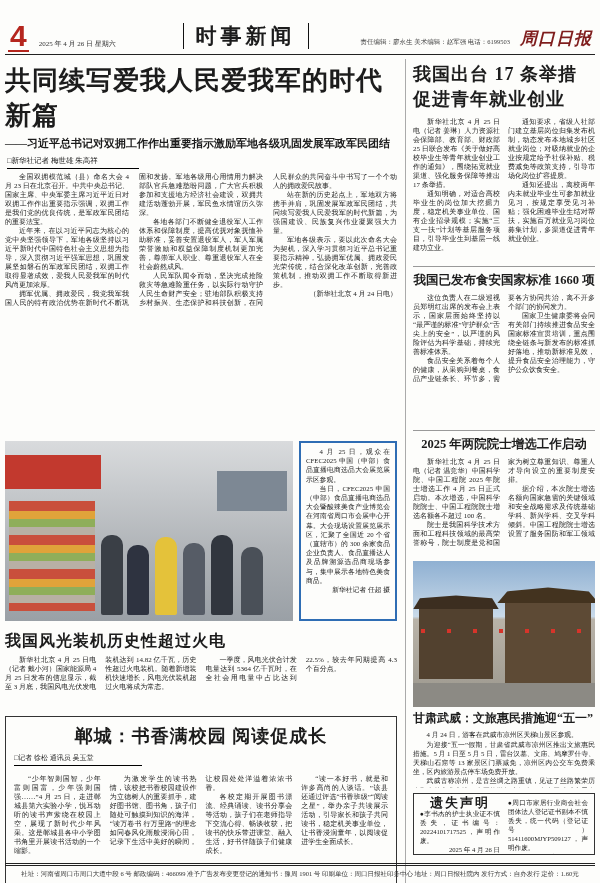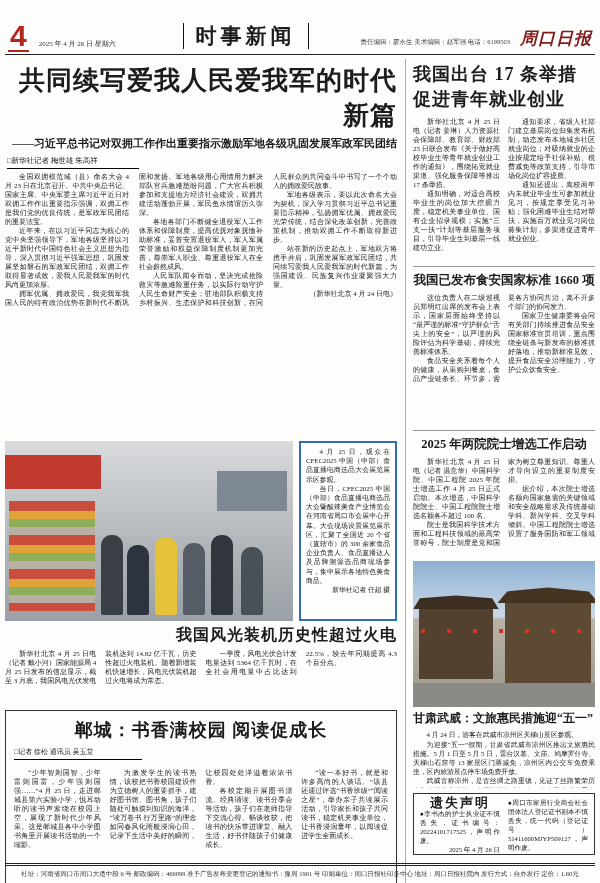--- a/index.html
+++ b/index.html
@@ -20,21 +20,21 @@
   .hdr-editors { font-size:6.5px; color:#444; padding-bottom:3px; }
   .masthead { color:#7f1d1d; font-size:17px; font-weight:bold; font-style:italic; letter-spacing:1px; }
   .hdr-rule { border-top:1.5px solid #222; margin:2px 0 4px 0; }
 
   
   .main { display:flex; gap:8px; }
   .col-left { width:392px; }
   .col-right { flex:1; border-left:1px solid #aaa; padding-left:7px; }
 
   
-  .lead-head { text-align:right; }
+  .lead-head { text-align:left; }
   .lead-head h1 { font-size:26px; font-weight:bold; letter-spacing:1px; margin:4px 0 3px; }
   .subhead { font-size:11px; font-weight:bold; margin-bottom:5px; }
   .byline { font-size:7.5px; border-bottom:1px solid #000; width:132px; padding-bottom:2px; margin:2px 0 4px 2px; }
   .body-txt { font-size:7px; line-height:9px; text-align:justify; overflow:hidden; }
   .body-txt p { text-indent:2em; }
   .lead-body { column-count:3; column-gap:10px; height:262px; }
   p.dateline { text-align:right; text-indent:0; }
 
   
   .photo-row { display:flex; gap:6px; height:180px; margin-top:6px; }
@@ -49,21 +49,21 @@
   .person.p2{ left:122px; height:70px; background:#2e3340; }
   .person.p3{ left:150px; height:78px; background:#e4c23a; }
   .person.p4{ left:178px; height:72px; background:#565c66; }
   .person.p5{ left:206px; height:80px; background:#31363e; }
   .person.p6{ left:236px; height:68px; background:#4a5058; }
   .caption-box { flex:1; border:2px solid #2f6db4; padding:4px 5px; font-size:6.8px; line-height:9.2px; text-align:justify; overflow:hidden; }
   .caption-box p { text-indent:2em; }
   .credit { text-align:right; text-indent:0 !important; }
 
   
-  .wind-head { text-align:right; font-size:16px; font-weight:bold; margin:4px 0 4px; letter-spacing:1px; }
+  .wind-head { text-align:left; font-size:16px; font-weight:bold; margin:10px 0 4px; letter-spacing:1px; }
   .wind-body { column-count:4; column-gap:9px; height:52px; }
 
   
   .dancheng-box { border:1px solid #333; margin-top:8px; padding:6px 8px 4px; height:196px; overflow:hidden; }
   .dancheng-head { text-align:center; font-size:18px; font-weight:bold; letter-spacing:1px; margin:1px 0 5px; }
   .dc-byline { font-size:7px; border-bottom:1px solid #000; width:128px; padding-bottom:2px; margin-bottom:9px; }
   .dancheng-body { column-count:4; column-gap:9px; height:148px; }
 
   
   .r-head1 { font-size:18px; font-weight:bold; line-height:1.4; letter-spacing:1px; margin:3px 0 6px; }
@@ -131,22 +131,22 @@
         <div class="subhead">——习近平总书记对双拥工作作出重要指示激励军地各级巩固发展军政军民团结</div>
       </div>
       <div class="byline">□新华社记者 梅世雄 朱高祥</div>
       <div class="body-txt lead-body">
         <div>
             <p>全国双拥模范城（县）命名大会 4 月 23 日在北京召开。中共中央总书记、国家主席、中央军委主席习近平近日对双拥工作作出重要指示强调，双拥工作是我们党的优良传统，是军政军民团结的重要法宝。</p>
             <p>近年来，在以习近平同志为核心的党中央坚强领导下，军地各级坚持以习近平新时代中国特色社会主义思想为指导，深入贯彻习近平强军思想，巩固发展坚如磐石的军政军民团结，双拥工作取得显著成效，爱我人民爱我军的时代风尚更加浓厚。</p>
             <p>拥军优属、拥政爱民，我党我军我国人民的特有政治优势在新时代不断巩固和发扬。军地各级用心用情用力解决部队官兵急难愁盼问题，广大官兵积极参加和支援地方经济社会建设，双拥共建活动蓬勃开展，军民鱼水情谊历久弥深。</p>
             <p>各地各部门不断健全退役军人工作体系和保障制度，提高优抚对象抚恤补助标准，妥善安置退役军人，军人军属荣誉激励和权益保障制度机制更加完善，尊崇军人职业、尊重退役军人在全社会蔚然成风。</p>
             <p>人民军队闻令而动，坚决完成抢险救灾等急难险重任务，以实际行动守护人民生命财产安全；驻地部队积极支持乡村振兴、生态保护和科技创新，在同人民群众的共同奋斗中书写了一个个动人的拥政爱民故事。</p>
+            <p>站在新的历史起点上，军地双方将携手并肩，巩固发展军政军民团结，共同续写爱我人民爱我军的时代新篇，为强国建设、民族复兴伟业凝聚强大力量。</p>
             <p>军地各级表示，要以此次命名大会为契机，深入学习贯彻习近平总书记重要指示精神，弘扬拥军优属、拥政爱民光荣传统，结合深化改革创新，完善政策机制，推动双拥工作不断取得新进步。</p>
-            <p>站在新的历史起点上，军地双方将携手并肩，巩固发展军政军民团结，共同续写爱我人民爱我军的时代新篇，为强国建设、民族复兴伟业凝聚强大力量。</p>
           </div>
         <p class="dateline">（新华社北京 4 月 24 日电）</p>
       </div>
 
       <div class="photo-row">
         <div class="photo-expo">
           <div class="expo-banner"></div>
           <div class="expo-shelf"></div>
           <div class="expo-booth"></div>
           <div class="person p1"></div>

